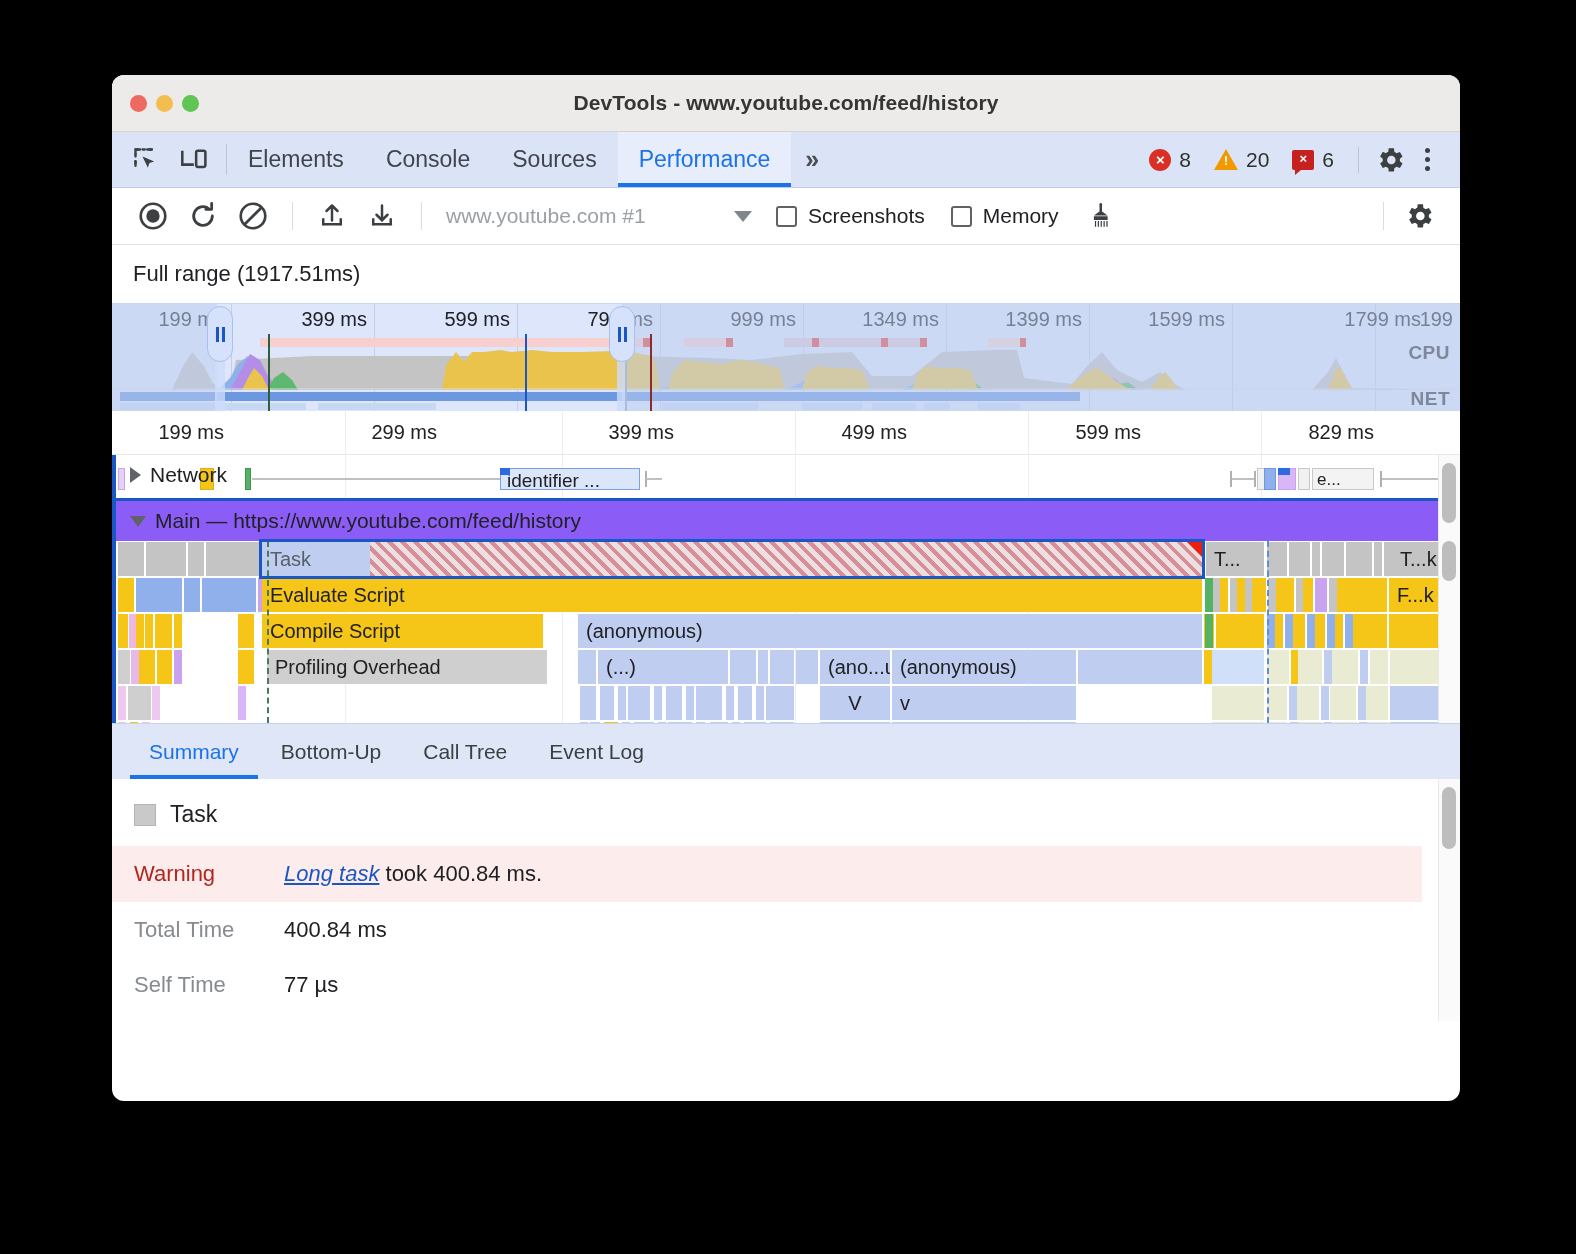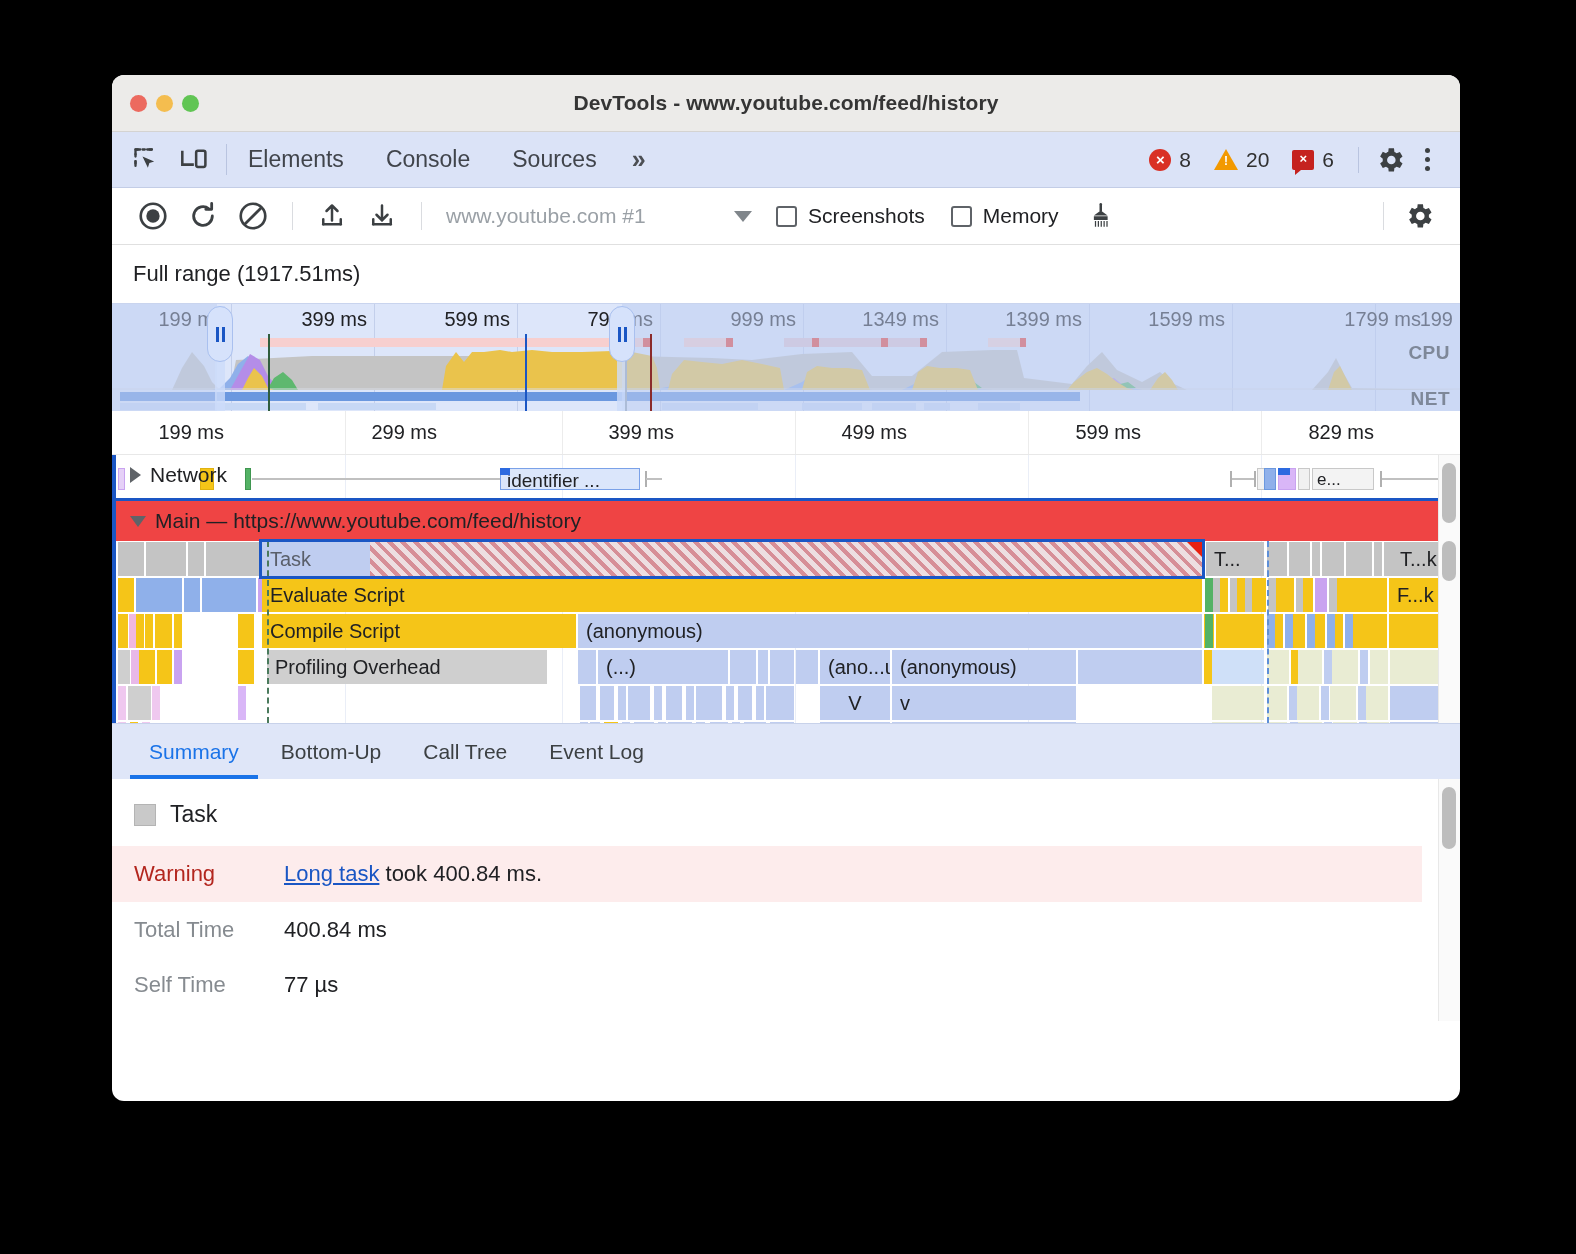--- a/index.html
+++ b/index.html
@@ -173,21 +173,21 @@
     border: 1px solid #c8c8c8; background: #f3f3f3;
   }
   .netbar.sel { background: #dbe6fb; border-color: #7aa1e8; }
   .netline { position: absolute; top: 23px; height: 2px; background: #c0c0c0; }
   .nethandle { position: absolute; top: 16px; width: 2px; height: 16px; background: #b0b0b0; }
   .netlabel {
     position: absolute; top: 15px; font-size: 19px; color: #202124; white-space: nowrap;
   }
 
   .main-header {
-    position: relative; height: 40px; background: #ef4444;
+    position: relative; height: 40px; background: #8b5cf6;
     display: flex; align-items: center; gap: 9px; padding-left: 18px;
     font-size: 21px; color: #202124; z-index: 3;
   }
   .flame { position: relative; height: 182px; }
   .frow { position: absolute; left: 0; right: 0; height: 36px; }
   .fbox {
     position: absolute; top: 1px; height: 34px; overflow: hidden;
     font-size: 20px; color: #202124; line-height: 34px; padding-left: 8px;
     white-space: nowrap;
   }
@@ -243,21 +243,21 @@
     padding: 22px 0 0 22px; font-size: 23px; color: #202124;
   }
   .swatch { width: 22px; height: 22px; background: #c9c9c9; border: 1px solid #b4b4b4; }
   .warnrow {
     margin-top: 18px; background: #fdecec; height: 56px;
     display: flex; align-items: center; padding-left: 22px; gap: 22px;
     width: 1310px;
   }
   .warn-k { font-size: 22px; color: #b3261e; width: 128px; }
   .warn-v { font-size: 22px; color: #202124; }
-  .warn-v a { color: #1a56c4; }
+  .warn-v a { color: #1a56c4; font-style: italic; }
   .srow { display: flex; align-items: center; height: 55px; padding-left: 22px; gap: 22px; }
   .srow .k { font-size: 22px; color: #868b90; width: 128px; }
   .srow .v { font-size: 22px; color: #202124; }
 
   
   .sbar { position: absolute; right: 4px; width: 14px; border-radius: 7px; background: #bdbdbd; z-index: 20; }
   .sbtrack { position: absolute; right: 0; width: 22px; background: #fafafa; border-left: 1px solid #e8e8e8; z-index: 19; }
 
   svg { display: block; }
 </style>
@@ -289,20 +289,21 @@
           <path d="M2 3v12h10" stroke="#3c4043" stroke-width="2.2" fill="none"></path>
           <rect x="14" y="3" width="8" height="14" rx="1.6" stroke="#3c4043" stroke-width="2.2" fill="none"></rect>
         </svg>
       </span>
     </div>
     <div class="ts-sep"></div>
     <div class="tabs">
       <div class="tab">Elements</div>
       <div class="tab">Console</div>
       <div class="tab">Sources</div>
+      <div class="tab active">Performance</div>
       <div class="tab-more">»</div>
     </div>
     <div class="ts-right">
       <div class="issue">
         <span class="ico-err">×</span>
         <span>8</span>
       </div>
       <div class="issue">
         <span class="ico-warn"></span>
         <span>20</span>
@@ -630,21 +631,21 @@
         <div class="fbox purple" style="left:17px;width:5px;background:#f0b8e0"></div>
         <div class="fbox yellow" style="left:24px;width:6px"></div>
         <div class="fbox yellow" style="left:33px;width:8px"></div>
         <div class="fbox yellow" style="left:43px;width:5px"></div>
         <div class="fbox yellow" style="left:50px;width:10px"></div>
         <div class="fbox yellow" style="left:62px;width:6px"></div>
         <div class="fbox yellow" style="left:126px;width:6px"></div>
         <div class="fbox yellow" style="left:134px;width:4px"></div>
         <div class="fbox blue" style="left:163px;width:5px;background:#8fb0ea"></div>
         <div class="fbox blue" style="left:170px;width:4px;background:#8fb0ea"></div>
-        <div class="fbox yellow" style="left:150px;width:314px">Compile Script</div>
+        <div class="fbox yellow" style="left:150px;width:281px">Compile Script</div>
         <div class="fbox blue" style="left:466px;width:624px">(anonymous)</div>
         <div class="fbox yellow" style="left:1092px;width:10px"></div>
         <div class="fbox yellow" style="left:1104px;width:48px"></div>
         <div class="fbox green" style="left:1093px;width:5px"></div>
         <div class="fbox blue" style="left:1155px;width:6px;background:#8fb0ea"></div>
         <div class="fbox yellow" style="left:1163px;width:8px"></div>
         <div class="fbox blue" style="left:1173px;width:5px;background:#8fb0ea"></div>
         <div class="fbox yellow" style="left:1181px;width:12px"></div>
         <div class="fbox blue" style="left:1195px;width:6px;background:#8fb0ea"></div>
         <div class="fbox yellow" style="left:1203px;width:10px"></div>

